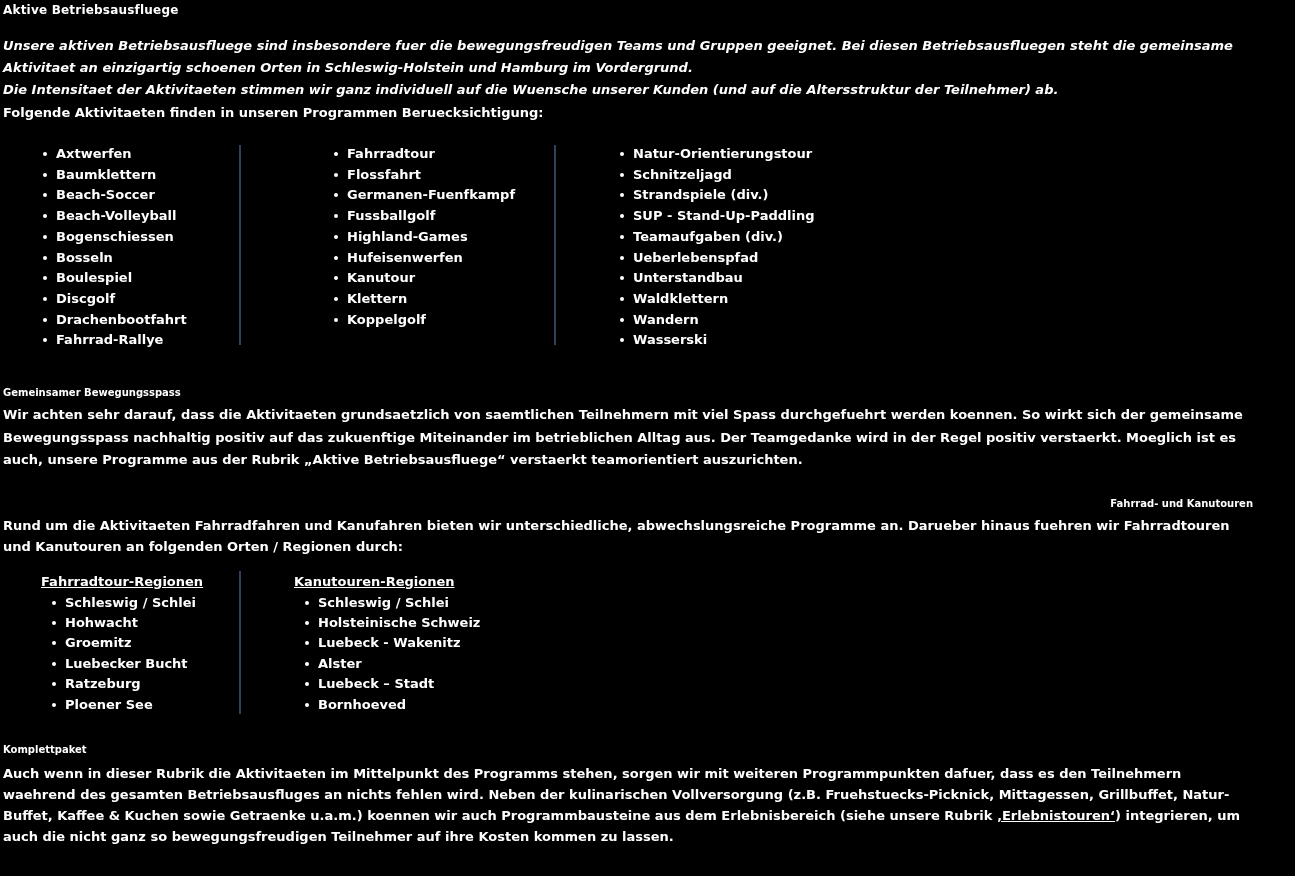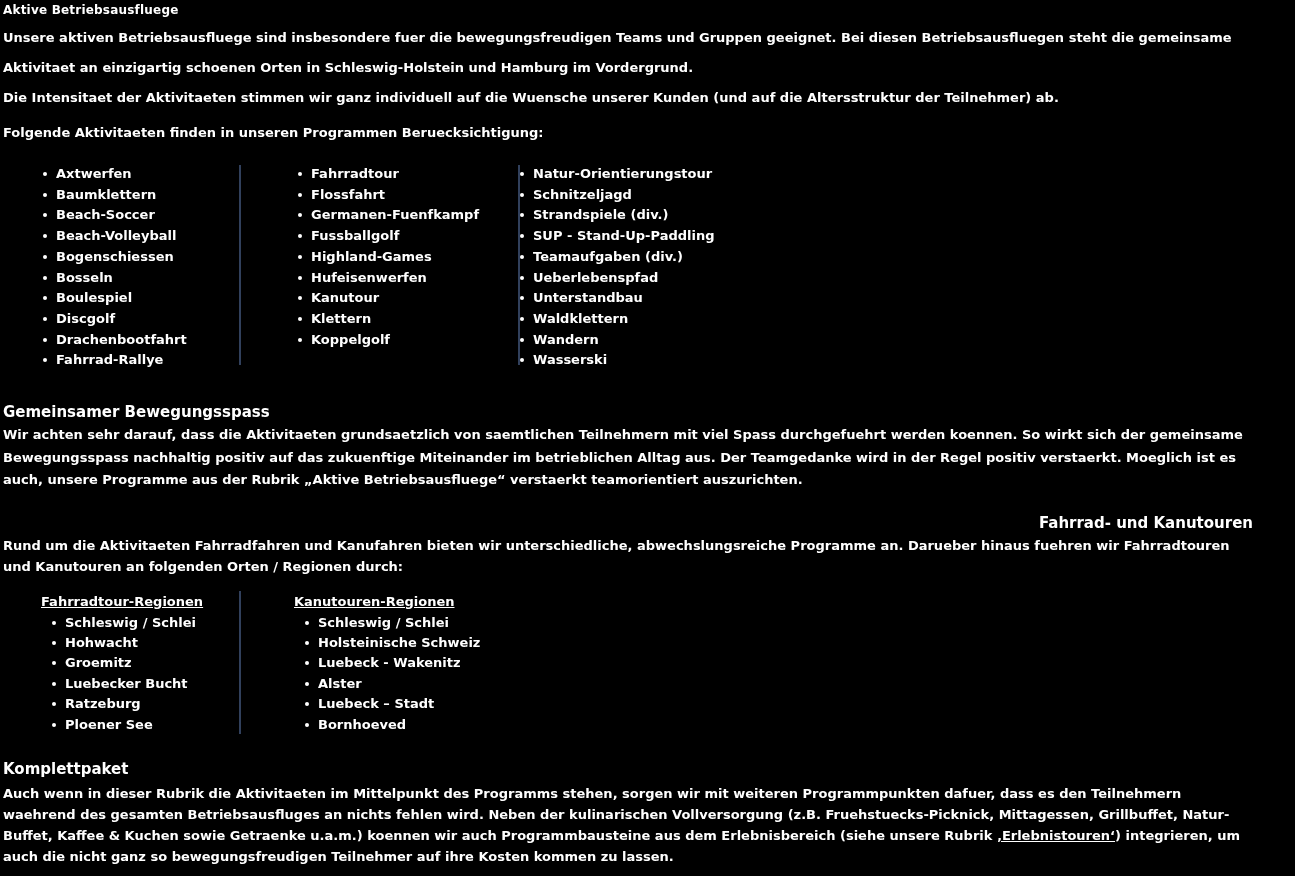--- a/index.html
+++ b/index.html
@@ -15,58 +15,58 @@
   .page { padding-left: 3px; width: 1250px; }
 
   .page-title {
     font-size: 12px;
     line-height: 18px;
     margin: 1px 0 0 0;
     letter-spacing: 0.2px;
   }
 
   p { margin: 0; }
-  .intro-p { margin-top: 4px; line-height: 30px; width: 1245px; }
-  .folgende { margin-top: 8px; line-height: 23px; }
+  .intro-p { margin-top: 16px; line-height: 22px; width: 1245px; font-style: italic; }
+  .folgende { line-height: 23px; }
 
   
   .activities-row {
     display: flex;
     margin-top: 20px;
     align-items: flex-start;
   }
   .act-col-1 { width: 236px; }
-  .act-col-2 { width: 277px; }
+  .act-col-2 { width: 277px; margin-left: 36px; }
   .act-col-3 { flex: 1; }
   .vrule {
     width: 2px;
     background: #31405c;
     align-self: flex-start;
   }
   .vrule-activities { height: 200px; margin-top: 1px; }
   .vrule-regions { height: 143px; }
 
   ul.blist { list-style: none; margin: 0; padding: 0; }
   ul.blist li {
     line-height: 20.7px;
     white-space: nowrap;
   }
   .act-col-1 ul.blist { padding-left: 40px; }
   .act-col-2 ul.blist { padding-left: 57px; }
-  .act-col-3 ul.blist { }
+  .act-col-3 ul.blist { padding-left: 64px; }
   .blt {
     display: inline-block;
     width: 4px; height: 4px;
     background: #ffffff;
     border-radius: 50%;
     margin-right: 9px;
     vertical-align: 2px;
   }
 
-  .section-heading { margin-top: 30px; line-height: 23px; font-size: 15px; }
+  .section-heading { margin-top: 30px; line-height: 23px; font-size: 10px; }
   .section-body { line-height: 22.5px; width: 1245px; }
 
   .heading-touren { margin-top: 20px; text-align: right; }
   .body-touren { line-height: 21px; }
 
   
   .regions-row { display: flex; margin-top: 14px; align-items: flex-start; }
   .reg-col-1 { width: 236px; }
   .reg-col-2 { width: 400px; }
   .region-heading {

